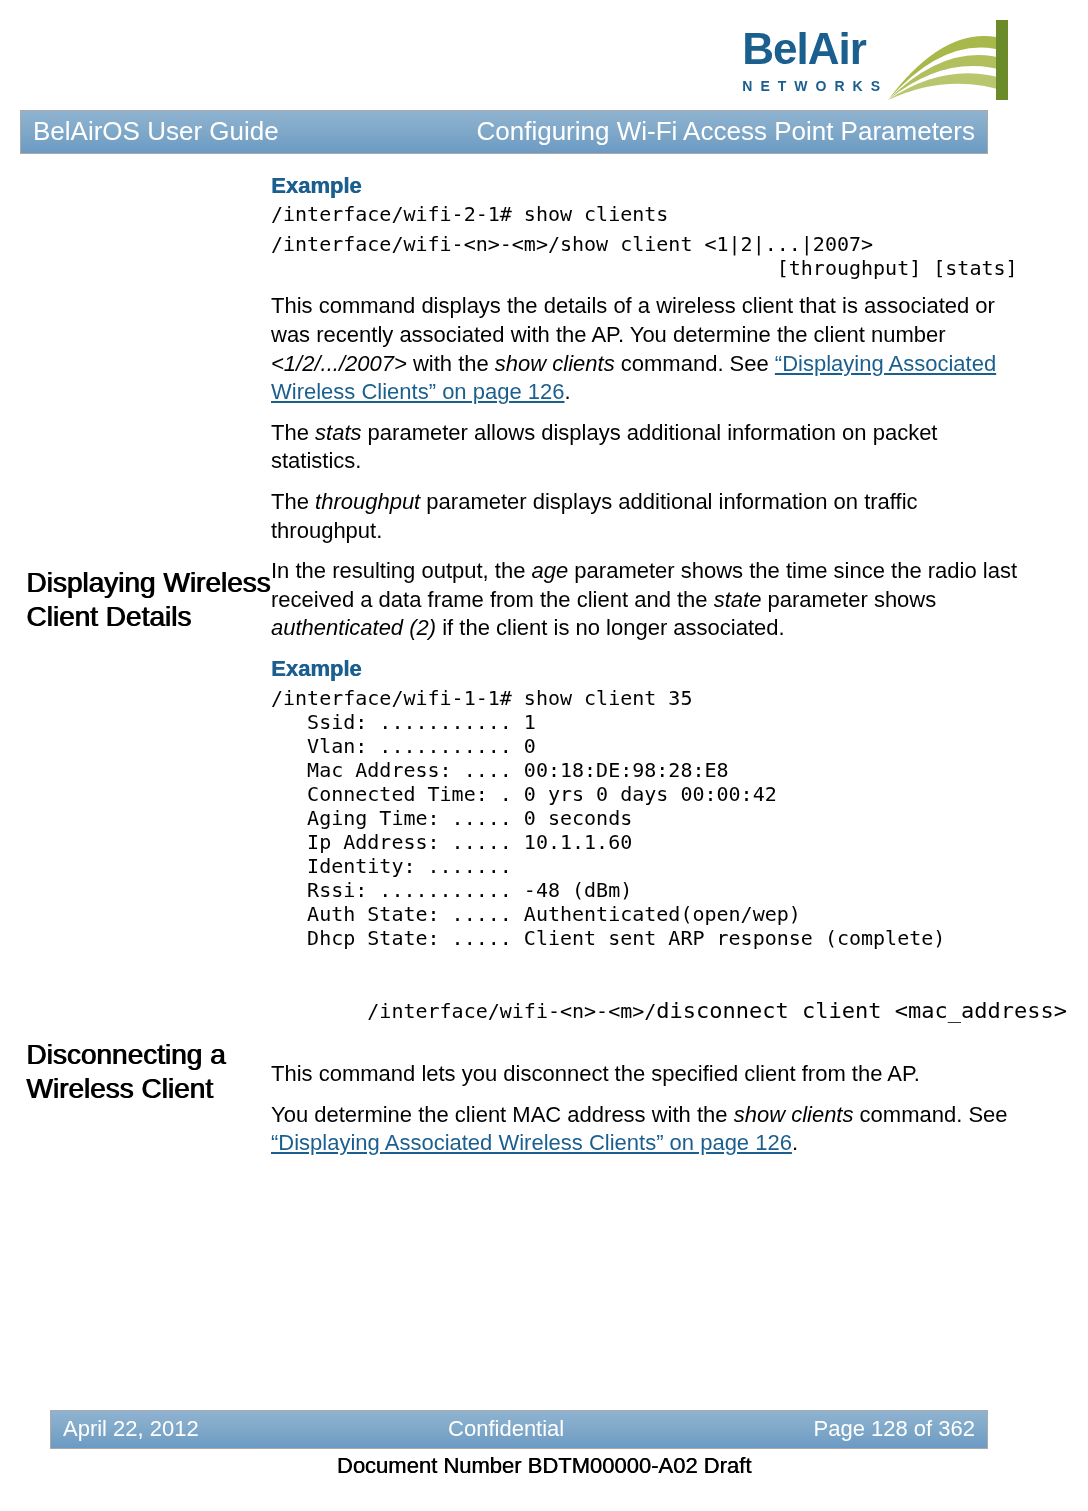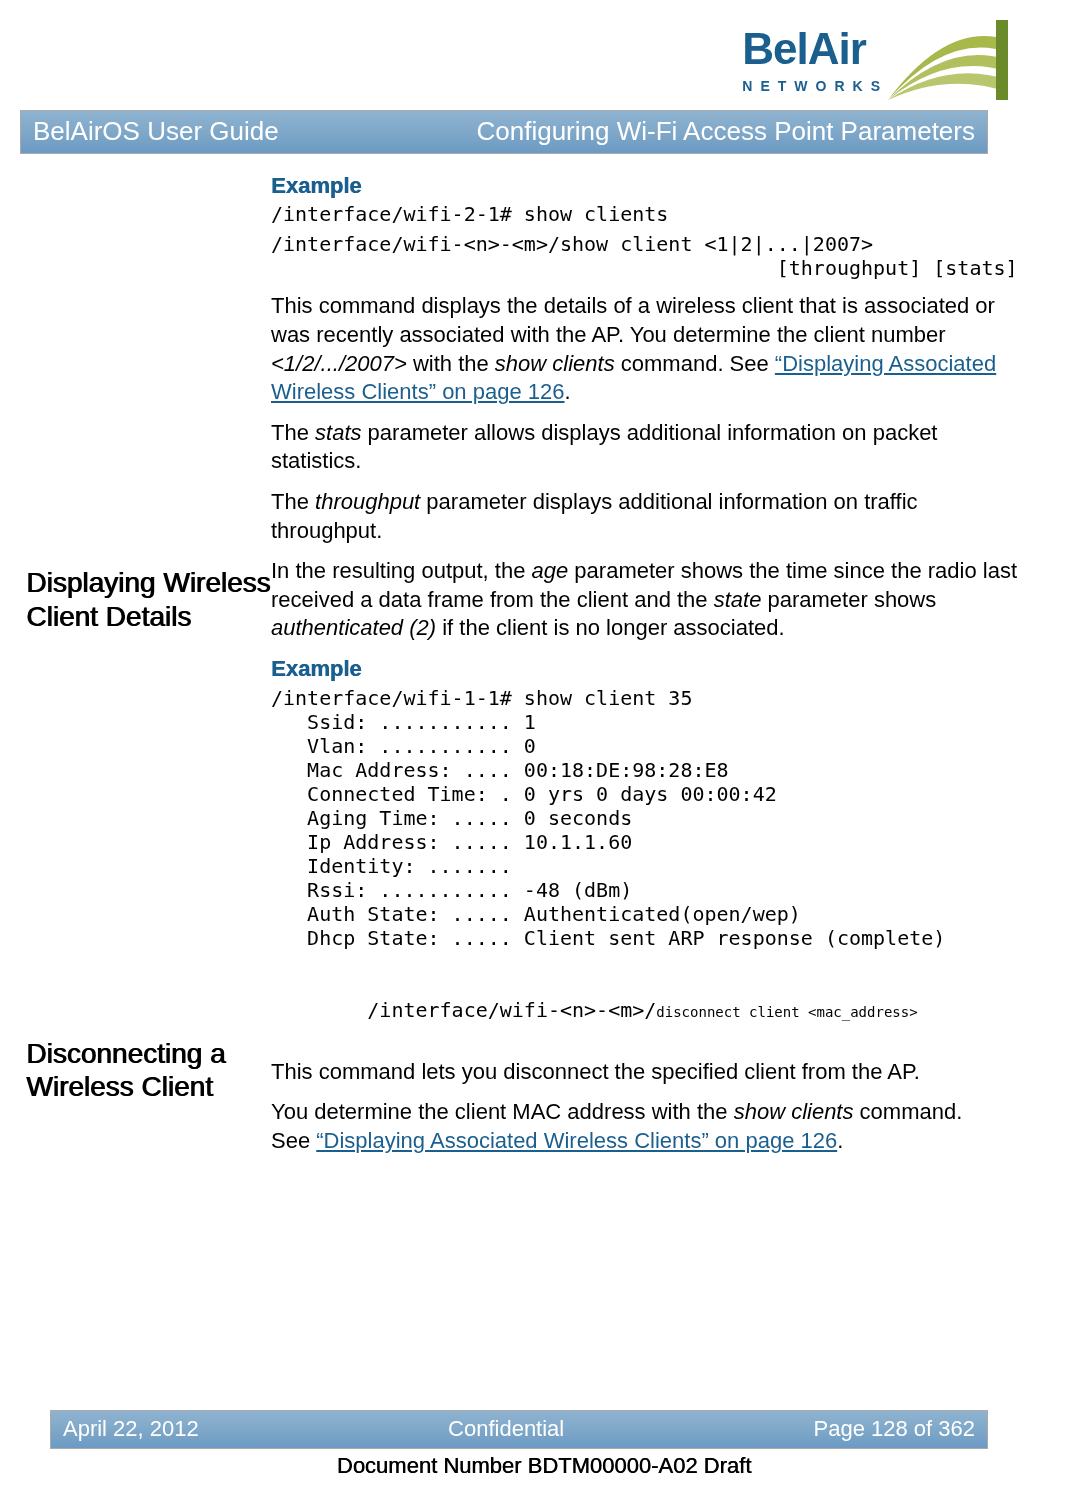--- a/index.html
+++ b/index.html
@@ -159,21 +159,21 @@
    Rssi: ........... -48 (dBm)
    Auth State: ..... Authenticated(open/wep)
    Dhcp State: ..... Client sent ARP response (complete)</pre>
     </div>
   </div>
 
   <div class="section">
     <div class="side-heading">Disconnecting a Wireless Client</div>
     <div class="body-col">
       <div class="mono" style="margin-bottom:12px;">
-        <span>/interface/wifi-&lt;n&gt;-&lt;m&gt;/</span><span style="font-size:14px;">disconnect client &lt;mac_address&gt;</span>
+        <span>/interface/wifi-&lt;n&gt;-&lt;m&gt;/</span><span style="font-size:22px;">disconnect client &lt;mac_address&gt;</span>
       </div>
       <p>This command lets you disconnect the specified client from the AP.</p>
       <p>
         <span>You determine the client MAC address with the </span><span class="italic">show clients</span><span> command. See </span><a href="#" class="xref">“Displaying Associated Wireless Clients” on page 126</a><span>.</span>
       </p>
     </div>
   </div>
 
 </div>
 

